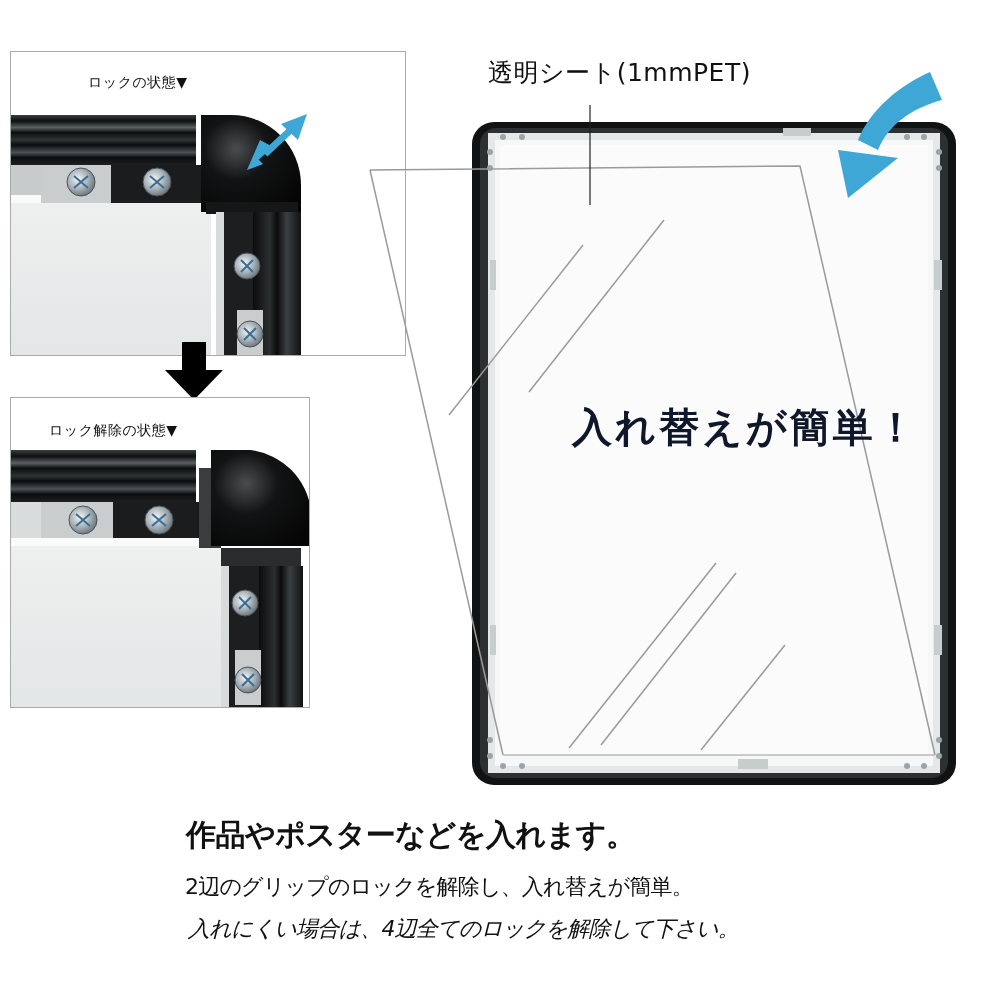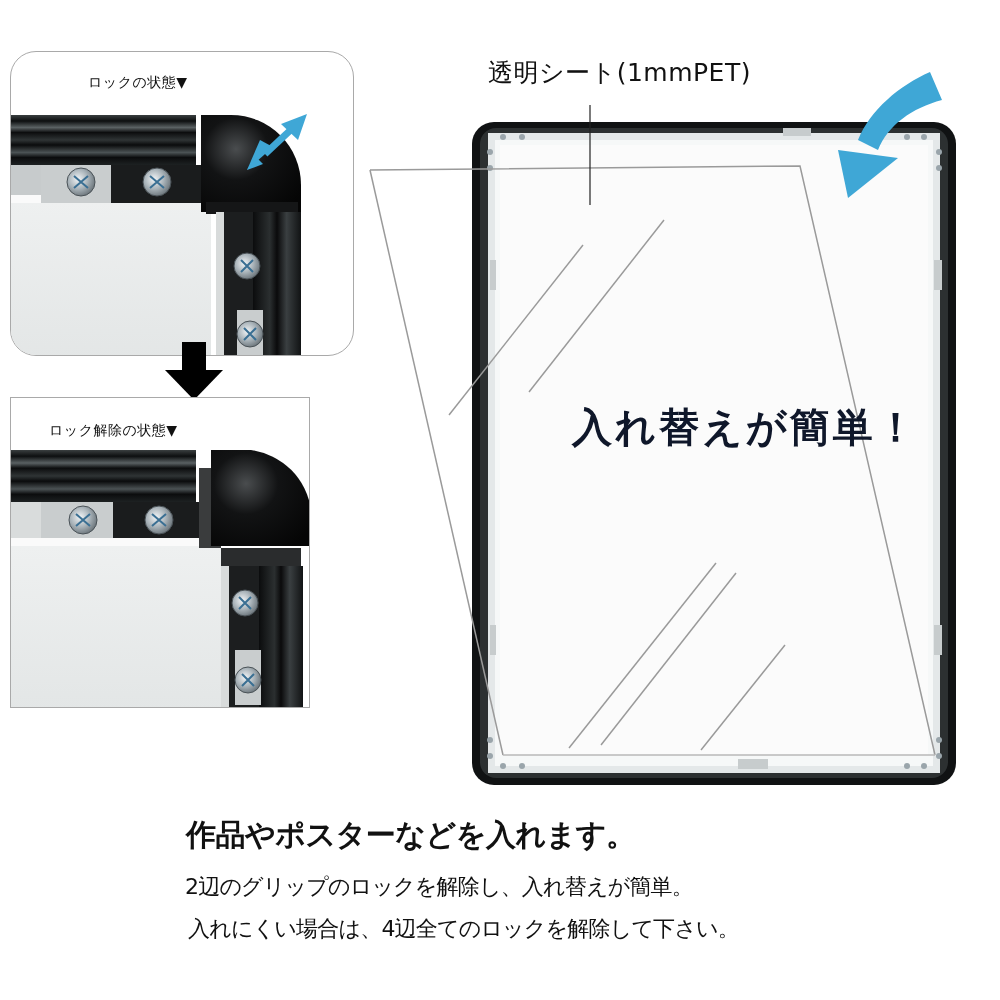--- a/index.html
+++ b/index.html
@@ -11,21 +11,21 @@
   .photo-wrap { position: absolute; left: 0; top: 0; }
   .main-frame-svg { position: absolute; left: 0; top: 0; }
   .sheet-label { position: absolute; left: 488px; top: 56px; font-size: 25px; color: #111; white-space: nowrap; letter-spacing: 0.5px; }
   .headline { position: absolute; left: 572px; top: 400px; font-size: 40px; font-weight: bold; color: #0f172a; white-space: nowrap; letter-spacing: 3px; }
   .bottom-title { position: absolute; left: 186px; top: 815px; font-size: 30px; font-weight: bold; color: #111; white-space: nowrap; letter-spacing: -0.5px; }
   .bottom-line { position: absolute; font-size: 22px; color: #111; white-space: nowrap; letter-spacing: -0.8px; }
 </style>
 </head>
 <body>
 
-<div class="panel" style="left:10px; top:51px; width:344px; height:305px;border-radius:26px;">
+<div class="panel" style="left:10px; top:51px; width:396px; height:305px;">
   <svg class="photo-wrap" width="344" height="305" viewBox="0 0 344 305">
     <defs>
       <linearGradient id="railH" x1="0" y1="0" x2="0" y2="1">
         <stop offset="0" stop-color="#3a3f40"></stop>
         <stop offset="0.12" stop-color="#0d0f10"></stop>
         <stop offset="0.25" stop-color="#5a6163"></stop>
         <stop offset="0.35" stop-color="#0c0d0e"></stop>
         <stop offset="0.5" stop-color="#2f3435"></stop>
         <stop offset="0.6" stop-color="#0a0b0c"></stop>
         <stop offset="0.75" stop-color="#4b5254"></stop>
@@ -178,13 +178,13 @@
     <path d="M930 72 C 900 85, 870 110, 858 140 L 878 150 C 888 125, 912 108, 942 100 Z" fill="#3fa7d6"></path>
     <polygon points="838,150 898,158 848,198" fill="#3fa7d6"></polygon>
   </g>
 </svg>
 
 <div class="sheet-label">透明シート(1mmPET)</div>
 <div class="headline">入れ替えが簡単！</div>
 
 <div class="bottom-title">作品やポスターなどを入れます。</div>
 <div class="bottom-line" style="left:185px; top:872px;">2辺のグリップのロックを解除し、入れ替えが簡単。</div>
-<div class="bottom-line" style="left:188px; top:914px;">入れにくい場合は、4辺全てのロックを解除して下さい。</div>
+<div class="bottom-line" style="left:188px; top:914px;font-style:italic;">入れにくい場合は、4辺全てのロックを解除して下さい。</div>
 
 </body></html>

